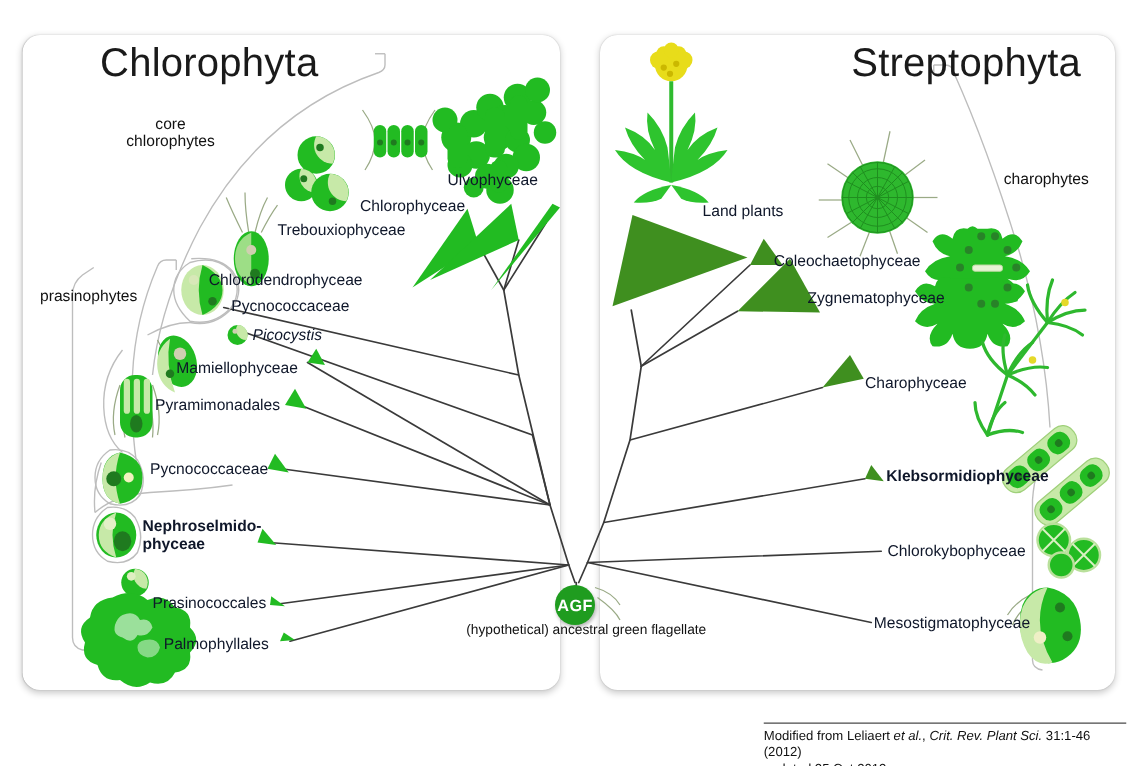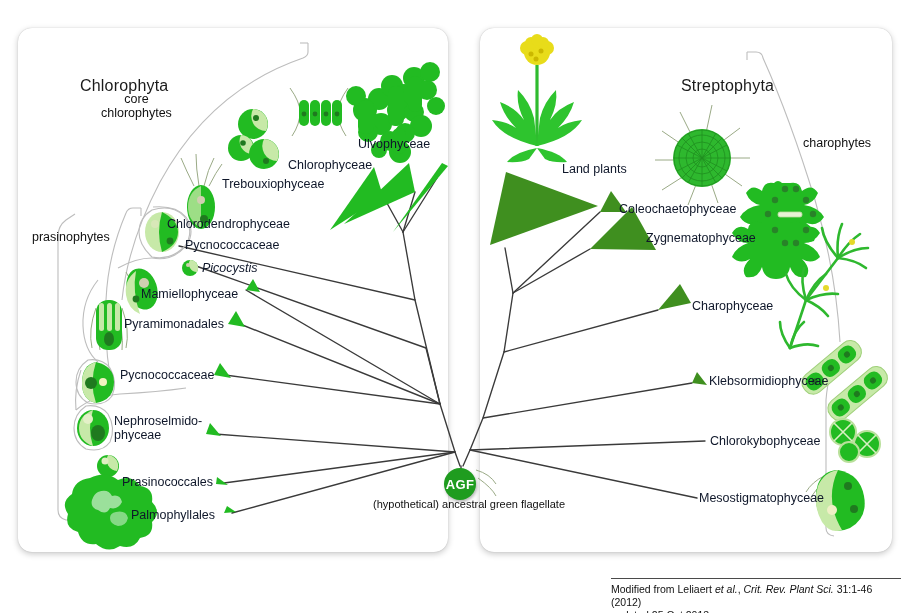--- a/index.html
+++ b/index.html
@@ -20,38 +20,37 @@
     border-radius:14px;
     box-shadow:0 2px 6px rgba(0,0,0,.22), 0 0 1px rgba(0,0,0,.25);
   }
   #card-left{left:18px;top:28px;width:430px;height:524px;}
   #card-right{left:480px;top:28px;width:412px;height:524px;}
 
   #svg-layer{position:absolute;left:0;top:0;width:910px;height:613px;}
 
   .ttl{
     position:absolute;
-    font-size:16px;
+    font-size:32px;
     color:#1a1a1a;
     letter-spacing:.2px;
     white-space:nowrap;
-    margin-top:45px;
   }
   #title-left{left:80px;top:32px;}
   #title-right{left:681px;top:32px;}
 
   .lbl{
     position:absolute;
     font-size:12.5px;
     color:#0f172a;
     white-space:nowrap;
     line-height:13px;
   }
   .lbl.ital{font-style:italic;}
-  .lbl.two{white-space:normal;width:95px;line-height:13.5px;}
+  .lbl.two{white-space:normal;width:95px;line-height:13.5px;font-weight:bold;}
   .grp{
     position:absolute;
     font-size:12.5px;
     color:#111111;
     text-align:center;
     line-height:14px;
     white-space:nowrap;
   }
   #agf-label{
     position:absolute;left:373px;top:498px;
@@ -454,21 +453,21 @@
   <div class="lbl" style="left:124px;top:318px;">Pyramimonadales</div>
   <div class="lbl" style="left:120px;top:369px;">Pycnococcaceae</div>
   <div class="lbl two" style="left:114px;top:415px;">Nephroselmido-<br>phyceae</div>
   <div class="lbl" style="left:122px;top:476px;">Prasinococcales</div>
   <div class="lbl" style="left:131px;top:509px;">Palmophyllales</div>
 
   <div class="lbl" style="left:562px;top:163px;">Land plants</div>
   <div class="lbl" style="left:619px;top:203px;">Coleochaetophyceae</div>
   <div class="lbl" style="left:646px;top:232px;">Zygnematophyceae</div>
   <div class="lbl" style="left:692px;top:300px;">Charophyceae</div>
-  <div class="lbl" style="left:709px;top:375px;">Klebsormidiophyceae</div>
+  <div class="lbl" style="left:709px;top:375px;font-weight:bold;">Klebsormidiophyceae</div>
   <div class="lbl" style="left:710px;top:435px;">Chlorokybophyceae</div>
   <div class="lbl" style="left:699px;top:492px;">Mesostigmatophyceae</div>
 
   <div id="agf-badge">AGF</div>
   <div id="agf-label">(hypothetical) ancestral green flagellate</div>
 
   <div id="credit">
     <div><span>Modified from Leliaert </span><i>et al.</i><span>, </span><i>Crit. Rev. Plant Sci.</i><span> 31:1-46 (2012)</span></div>
     <div>updated 25 Oct 2013</div>
   </div>

